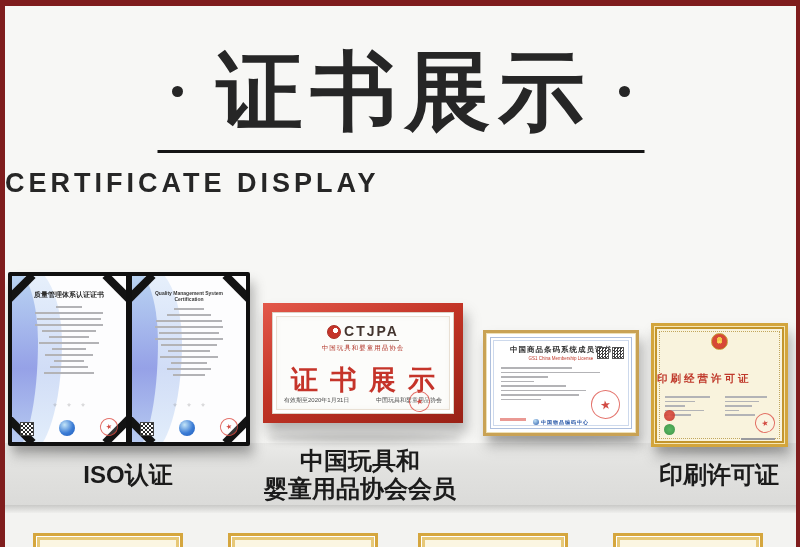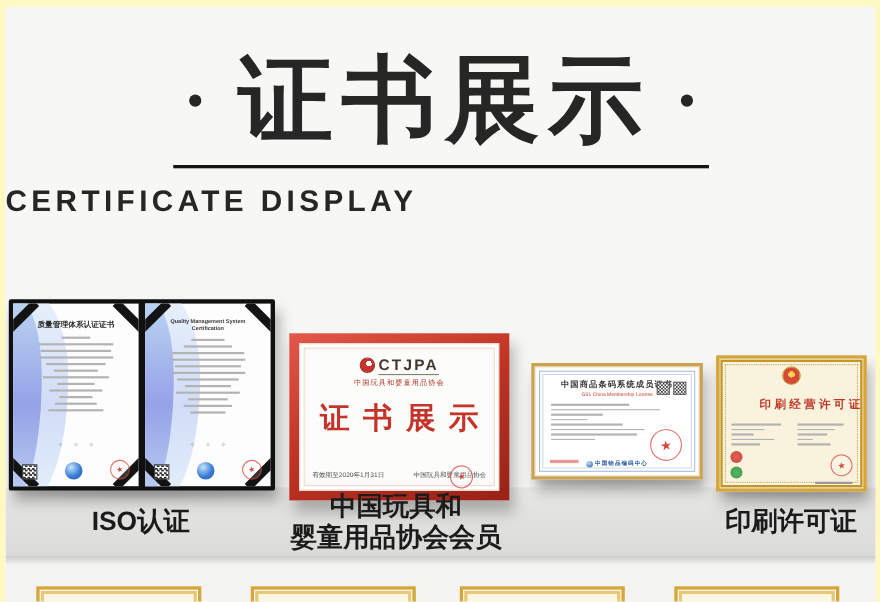--- a/index.html
+++ b/index.html
@@ -1,18 +1,18 @@
 <!DOCTYPE html>
 <html><head>
 <meta charset="utf-8">
 <style>
   html,body{margin:0;padding:0;background:#ffffff;}
   .stage{
     position:relative;width:800px;height:547px;overflow:hidden;
-    background:#fef9c3;
+    background:#7f1d1d;
     font-family:"Liberation Sans","DejaVu Sans",sans-serif;
   }
   .content{
     position:absolute;left:5px;top:6px;right:4px;bottom:0;
     background:#f7f7f5;overflow:hidden;
   }
 
   
   .title-row{position:absolute;top:36px;left:0;right:0;display:flex;align-items:center;justify-content:center;gap:26px;}
   .title-dot{width:11px;height:11px;border-radius:50%;background:#262626;}
@@ -58,21 +58,21 @@
   .iso-title-en{position:relative;margin:14px 8px 0;text-align:center;font-size:5px;font-weight:bold;color:#3a3a3a;}
   .iso-lines{position:relative;margin:6px 14px 0;}
   .marks-row{position:absolute;left:0;right:0;bottom:34px;display:flex;justify-content:center;gap:9px;color:#9a9a9e;font-size:6px;}
   .panel-bottom{position:absolute;left:8px;right:8px;bottom:6px;display:flex;align-items:flex-end;justify-content:space-between;}
   .qr{width:12px;height:12px;background:repeating-conic-gradient(#2c2c2c 0% 25%,#ffffff 0% 50%) 0 0/4px 4px;border:1px solid #444;}
   .globe{width:16px;height:16px;border-radius:50%;background:radial-gradient(circle at 35% 30%,#c4e5f8,#3b7cd5 55%,#1d5cbb);}
   .seal{border-radius:50%;border:1.5px solid rgba(219,70,60,.75);color:rgba(205,55,48,.9);display:flex;align-items:center;justify-content:center;background:rgba(255,255,255,.15);}
   .seal.small{width:16px;height:16px;font-size:7px;transform:rotate(-14deg);}
 
   
-  .cert-ctjpa{left:258px;top:297px;width:200px;height:152px;box-sizing:border-box;padding:9px;
+  .cert-ctjpa{left:258px;top:297px;width:200px;height:120px;box-sizing:border-box;padding:9px;
     background:linear-gradient(155deg,#e3584a 0%,#c23426 45%,#992116 100%);}
   .ctjpa-inner{width:100%;height:100%;background:#fcfcfa;position:relative;display:flex;flex-direction:column;align-items:center;box-sizing:border-box;
     box-shadow:inset 0 0 0 1px #ddd2c6, inset 0 0 0 4px #ffffff, inset 0 0 0 5px #e9e0d4, inset 0 0 10px rgba(140,110,80,.18);}
   .ctjpa-logo-row{margin-top:11px;display:flex;align-items:center;gap:3px;}
   .ctjpa-emblem{width:12px;height:12px;border-radius:50%;background:radial-gradient(circle at 62% 38%,#ffffff 0 2.5px,#c5342a 2.5px);border:1px solid #a82a20;}
   .ctjpa-logo-text{font-size:14px;font-weight:bold;letter-spacing:2px;color:#43352f;border-bottom:1px solid #8a7b70;padding-bottom:1px;}
   .ctjpa-org{margin-top:3px;font-size:6.5px;letter-spacing:1px;color:#b13327;}
   .ctjpa-headline{margin-top:9px;font-size:27px;font-weight:900;color:#c5342a;letter-spacing:12px;text-indent:12px;}
   .ctjpa-bottom{position:absolute;left:12px;right:12px;bottom:9px;display:flex;justify-content:space-between;align-items:center;}
   .ctjpa-valid{font-size:6px;color:#4c4c4c;}
@@ -95,21 +95,21 @@
   .bc-footer-globe{width:6px;height:6px;border-radius:50%;background:radial-gradient(circle at 35% 30%,#bfe0f6,#2a5caa);}
   .bc-footer-text{font-size:5px;font-weight:bold;color:#2a59a8;letter-spacing:1px;}
 
   
   .cert-printing{left:646px;top:317px;width:137px;height:124px;box-sizing:border-box;background:#f9f3dd;
     border:3px solid #d3a53c;box-shadow:inset 0 0 0 1px #f6e7b6, inset 0 0 0 3px #c3952c, 4px 10px 12px rgba(70,70,70,.38);position:absolute;}
   .pr-inner{position:absolute;inset:5px;border:1px dotted #c2a65c;}
   .pr-emblem{margin:7px auto 0;width:15px;height:15px;border-radius:50%;border:1px solid #c79f37;
     background:radial-gradient(circle at 50% 42%,#f1c648 0 3px,#d74836 3px 7px,#b12f1e);
     display:flex;align-items:center;justify-content:center;color:#ffd95f;font-size:6px;position:relative;}
-  .pr-title{position:relative;margin-top:11px;text-align:right;font-size:10.5px;font-weight:900;color:#bf382a;letter-spacing:3px;text-indent:3px;}
+  .pr-title{position:relative;margin-top:22px;text-align:left;font-size:10.5px;font-weight:900;color:#bf382a;letter-spacing:3px;text-indent:3px;}
   .pr-cols{position:relative;display:flex;gap:10px;margin:7px 11px 0;}
   .pr-col{flex:1;}
   .pr-stamp-red{width:11px;height:11px;border-radius:50%;background:radial-gradient(#e25043,#bf352a);opacity:.9;}
   .pr-stamp-green{width:11px;height:11px;border-radius:50%;background:radial-gradient(#45b254,#2c8a3a);opacity:.9;margin-top:3px;}
   .pr-stamps{position:absolute;left:10px;bottom:9px;}
   .pr-stamp-seal{position:absolute;right:10px;bottom:11px;width:18px;height:18px;font-size:8px;transform:rotate(-10deg);}
   .pr-footline{position:absolute;right:10px;bottom:4px;width:34px;height:2px;background:#9a9a9e;}
 </style>
 </head>
 <body>

